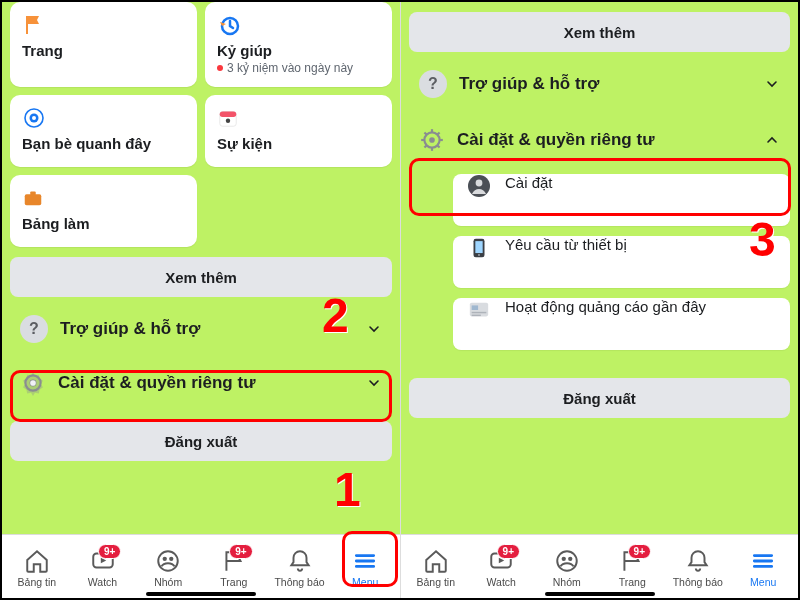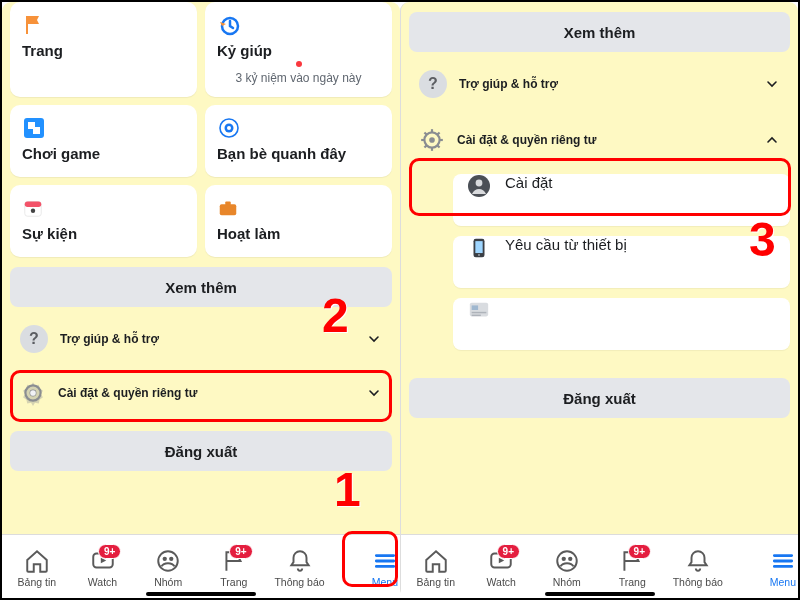--- a/index.html
+++ b/index.html
@@ -1,41 +1,41 @@
 <!DOCTYPE html>
 <html><head>
 <meta charset="utf-8">
 <style>
   * { box-sizing: border-box; margin: 0; padding: 0; }
   body { font-family: -apple-system, BlinkMacSystemFont, "Segoe UI", Helvetica, Arial, sans-serif; background:#fff; }
   .frame { width:800px; height:600px; border:2px solid #000; display:flex; position:relative; overflow:hidden; }
-  .phone { width:50%; height:100%; background:#fef9c3; position:relative; display:flex; flex-direction:column;border-radius:9px; }
+  .phone { width:50%; height:100%; background:#bef264; position:relative; display:flex; flex-direction:column; }
   .phone + .phone { border-left:1px solid #ddd; }
   .content { flex:1; overflow:hidden; padding:0 8px; }
   .grid { display:grid; grid-template-columns:1fr 1fr; gap:8px; }
   .card { background:#fff; border-radius:10px; padding:10px 12px 12px; box-shadow:0 1px 1px rgba(0,0,0,0.06); min-height:72px; display:flex; flex-direction:column; justify-content:flex-start; }
   .card .icon { height:26px; margin-bottom:4px; display:flex; align-items:center; }
   .card-title { font-size:15px; font-weight:600; color:#1c1e21; }
-  .card-sub { font-size:12px; color:#606770; display:flex; align-items:center; gap:4px; margin-top:2px;flex-direction:column; }
+  .card-sub { font-size:12px; color:#606770; display:flex; align-items:center; gap:4px; margin-top:2px; }
   .dot-red { width:6px; height:6px; background:#fa383e; border-radius:50%; display:inline-block; }
   .wide-btn { background:#e4e6ea; border-radius:8px; height:40px; display:flex; align-items:center; justify-content:center; font-size:15px; font-weight:600; color:#1c1e21; margin-top:10px; }
   .section { background:transparent; border-radius:8px; height:48px; display:flex; align-items:center; padding:0 10px; margin-top:8px; gap:12px; position:relative; }
-  .section .label { font-size:12px; font-weight:600; flex:1; color:#1c1e21; }
+  .section .label { font-size:17px; font-weight:600; flex:1; color:#1c1e21; }
   .chev { width:16px; height:16px; }
   .icon-circle { width:28px; height:28px; border-radius:50%; background:#dadde1; display:flex; align-items:center; justify-content:center; color:#5b5d62; font-weight:700; }
   .gear { width:26px; height:26px; color:#8a8d91; }
   .list-card { background:#fff; border-radius:8px; height:52px; display:flex; align-items:flex-start; padding:0 14px; gap:14px; margin-top:10px; box-shadow:0 1px 1px rgba(0,0,0,0.05);margin-left:44px; }
   .list-card .label { font-size:15px; color:#1c1e21; font-weight:500; }
   .list-icon { width:24px; height:24px; display:flex; align-items:center; justify-content:center; }
   .callout { position:absolute; border:3px solid #f00; border-radius:10px; pointer-events:none; }
   .num { position:absolute; font-family:"Arial Black", Arial; font-weight:900; color:#f00; font-size:48px; text-shadow:1px 1px 0 #fff; pointer-events:none; }
   
   .tabbar { height:64px; background:#fff; border-top:1px solid #dcdcdc; display:flex; justify-content:space-around; align-items:center; padding:4px 2px 2px; position:relative; }
   .tab { flex:1; display:flex; flex-direction:column; align-items:center; gap:2px; font-size:10.5px; color:#4a4a4a; position:relative; }
-  .tab.active { color:#1877f2;align-items:flex-end; }
+  .tab.active { color:#1877f2; }
   .tab svg { width:26px; height:26px; }
   .badge { position:absolute; top:-4px; right:14px; background:#e41e3f; color:#fff; font-size:10px; font-weight:700; border-radius:10px; padding:1px 5px; border:1px solid #fff; }
   .home-indicator { position:absolute; bottom:2px; left:50%; transform:translateX(-50%); width:110px; height:4px; background:#000; border-radius:3px; }
   .right-top-btn { background:#e4e6ea; border-radius:8px; height:40px; display:flex; align-items:center; justify-content:center; font-size:15px; font-weight:600; color:#1c1e21; margin:10px 0 2px; }
 </style>
 </head>
 <body>
 
 <div class="frame">
 
@@ -61,29 +61,20 @@
           </div>
           <div class="card-title">Kỷ giúp</div>
           <div class="card-sub">
               <span class="dot-red"></span>
               <span>3 kỷ niệm vào ngày này</span>
             </div>
         </div>
         <div class="card">
           <div class="icon">
             <svg viewBox="0 0 24 24" width="24" height="24">
-                <rect x="2" y="2" width="20" height="20" rx="3" fill="#2291ff"></rect>
-                <path fill="#fff" d="M6 6h7v5h5v7H11v-5H6z"></path>
-              </svg>
-          </div>
-          <div class="card-title">Chơi game</div>
-        </div>
-        <div class="card">
-          <div class="icon">
-            <svg viewBox="0 0 24 24" width="24" height="24">
                 <circle cx="12" cy="12" r="9" fill="none" stroke="#1877f2" stroke-width="1.6"></circle>
                 <circle cx="12" cy="12" r="4.5" fill="#1877f2"></circle>
                 <circle cx="12" cy="12" r="2" fill="#fff"></circle>
               </svg>
           </div>
           <div class="card-title">Bạn bè quanh đây</div>
         </div>
         <div class="card">
           <div class="icon">
             <svg viewBox="0 0 24 24" width="22" height="22">
@@ -94,21 +85,21 @@
           </div>
           <div class="card-title">Sự kiện</div>
         </div>
         <div class="card">
           <div class="icon">
             <svg viewBox="0 0 24 24" width="22" height="22">
                 <rect x="3" y="8" width="18" height="12" rx="2" fill="#e8862a"></rect>
                 <rect x="9" y="5" width="6" height="4" rx="1" fill="#e8862a"></rect>
               </svg>
           </div>
-          <div class="card-title">Hoạt làm</div>
+          <div class="card-title">Bảng làm</div>
         </div>
       </div>
 
       <div class="wide-btn">Xem thêm</div>
 
       <div class="section">
         <div class="icon-circle">?</div>
         <div class="label">Trợ giúp &amp; hỗ trợ</div>
         <svg class="chev" viewBox="0 0 24 24">
             <path d="M6 9l6 6 6-6" stroke="#1c1e21" stroke-width="2.4" fill="none" stroke-linecap="round"></path>
@@ -240,20 +231,21 @@
 
       <div class="list-card">
         <div class="list-icon">
           <svg viewBox="0 0 24 24" width="22" height="22">
               <rect x="2" y="4" width="20" height="15" rx="2" fill="#d9dce0"></rect>
               <rect x="4" y="7" width="7" height="5" fill="#9fb7cf"></rect>
               <rect x="4" y="14" width="16" height="1.6" fill="#aeb3ba"></rect>
               <rect x="4" y="17" width="10" height="1.6" fill="#aeb3ba"></rect>
             </svg>
         </div>
+        <div class="label">Hoạt động quảng cáo gần đây</div>
       </div>
 
 
       <div class="wide-btn" style="margin-top:28px;">Đăng xuất</div>
     </div>
 
     <div class="tabbar">
       <div class="tab">
         <svg viewBox="0 0 24 24">
             <path fill="none" stroke="#5a5a5a" stroke-width="1.8" d="M3 11l9-8 9 8v10a1 1 0 0 1-1 1h-5v-7h-6v7H4a1 1 0 0 1-1-1z"></path>

